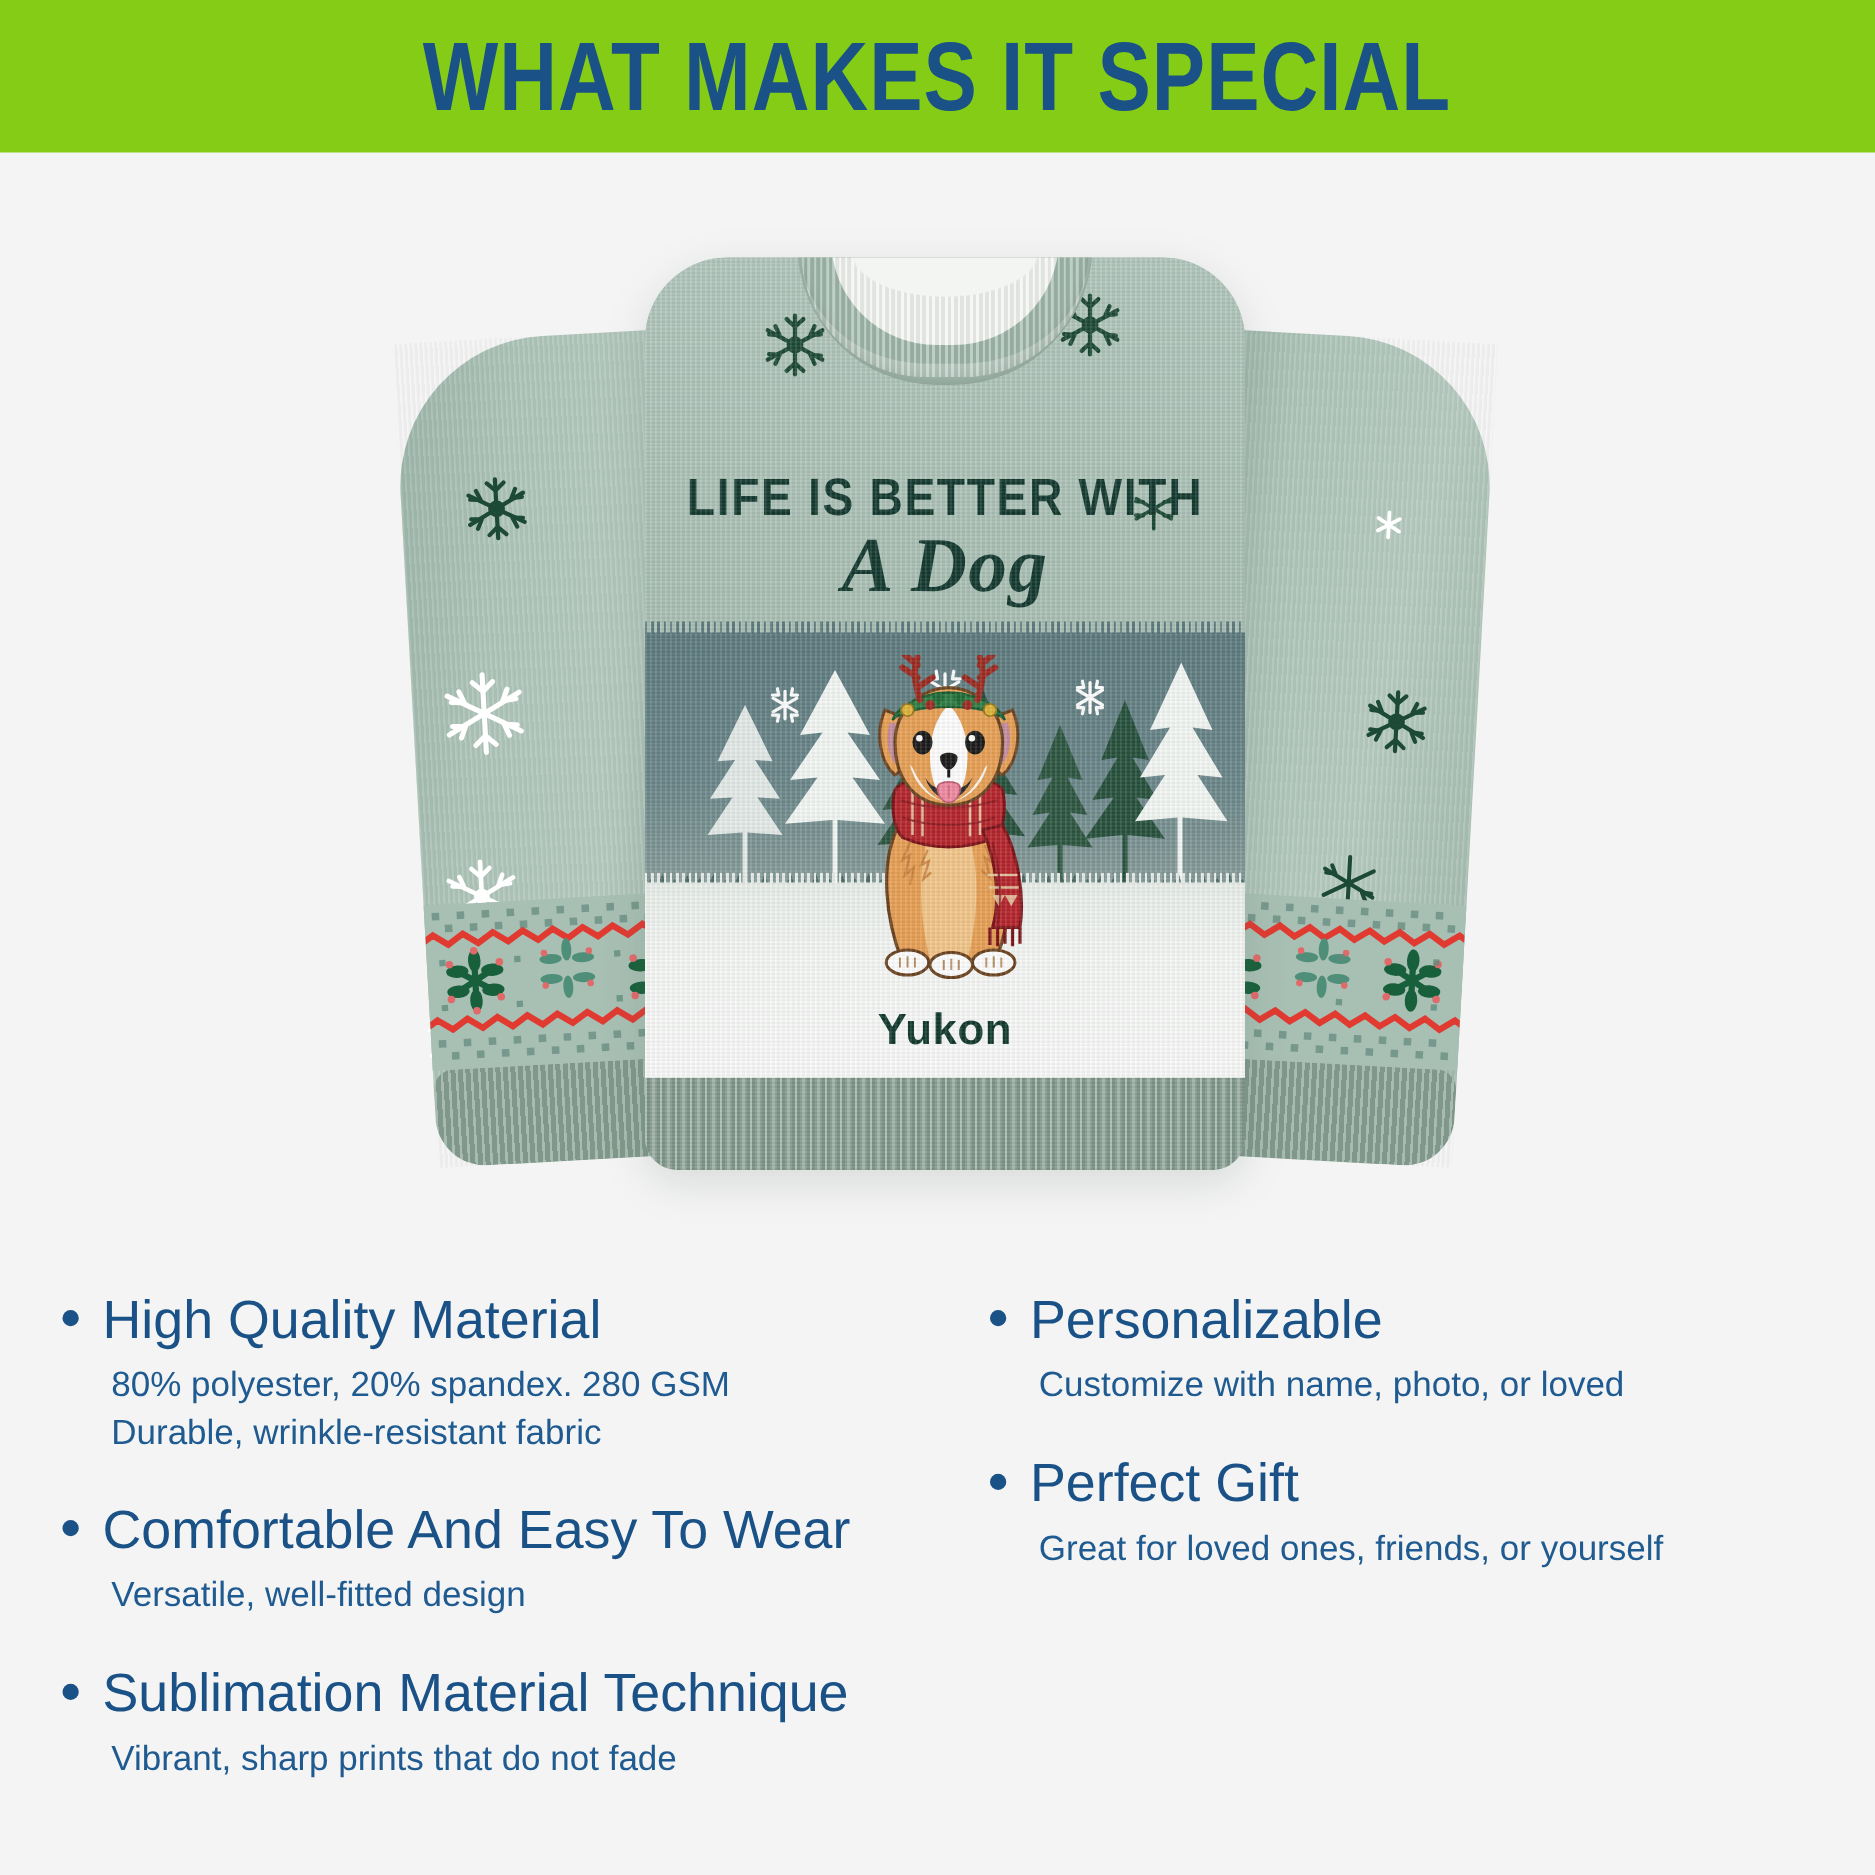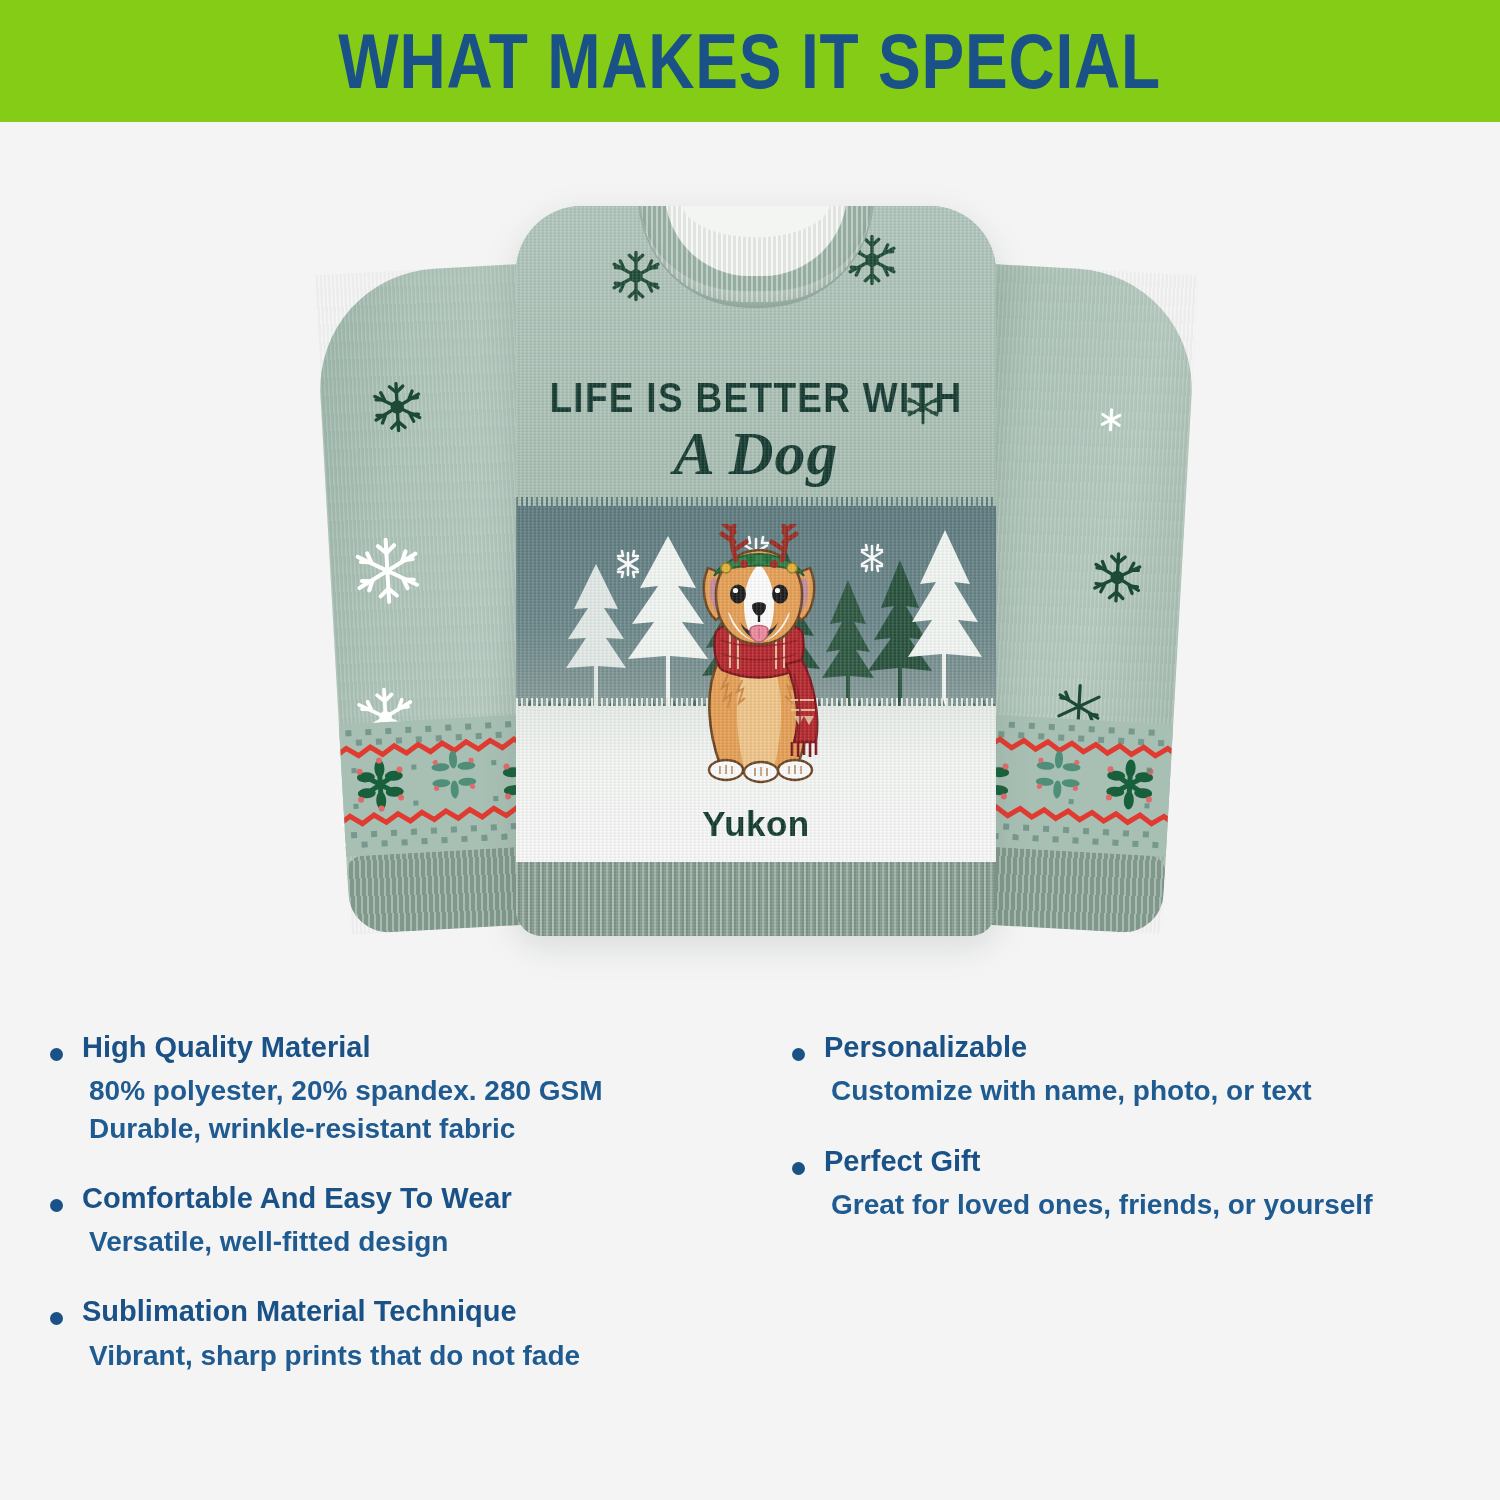--- a/index.html
+++ b/index.html
@@ -187,26 +187,26 @@
   .feat-col { padding-top:22px; }
   .feat-col.right { padding-left:42px; }
   .feat-item { display:flex; align-items:flex-start; margin-bottom:34px; }
   .bullet {
     width:13px; height:13px; border-radius:50%;
     background:#1a5186; flex:none;
     margin-top:18px; margin-right:19px;
   }
   .feat-body { flex:1; }
   .feat-title {
-    font-size:29px; font-weight:bold; color:#1a5186;
+    font-size:43px; font-weight:normal; color:#1a5186;
     line-height:1.22; margin-bottom:7px;
   }
   .feat-desc {
     font-size:28px; color:#1f5b90; line-height:1.33;
-    padding-left:7px; font-weight:bold;
+    padding-left:7px; font-weight:normal;
   }
 </style>
 </head>
 <body>
 
 <div class="header-band">
   <div class="header-title">WHAT MAKES IT SPECIAL</div>
 </div>
 
 <div class="product-stage">
@@ -735,21 +735,21 @@
         <div class="feat-desc" style="white-space:pre-line">Vibrant, sharp prints that do not fade</div>
       </div>
     </div>
   </div>
 
   <div class="feat-col right">
     <div class="feat-item">
       <span class="bullet"></span>
       <div class="feat-body">
         <div class="feat-title">Personalizable</div>
-        <div class="feat-desc" style="white-space:pre-line">Customize with name, photo, or text</div>
+        <div class="feat-desc" style="white-space:pre-line">Customize with name, photo, or loved</div>
       </div>
     </div>
     <div class="feat-item" style="">
       <span class="bullet"></span>
       <div class="feat-body">
         <div class="feat-title">Perfect Gift</div>
         <div class="feat-desc" style="white-space:pre-line">Great for loved ones, friends, or yourself</div>
       </div>
     </div>
   </div>

